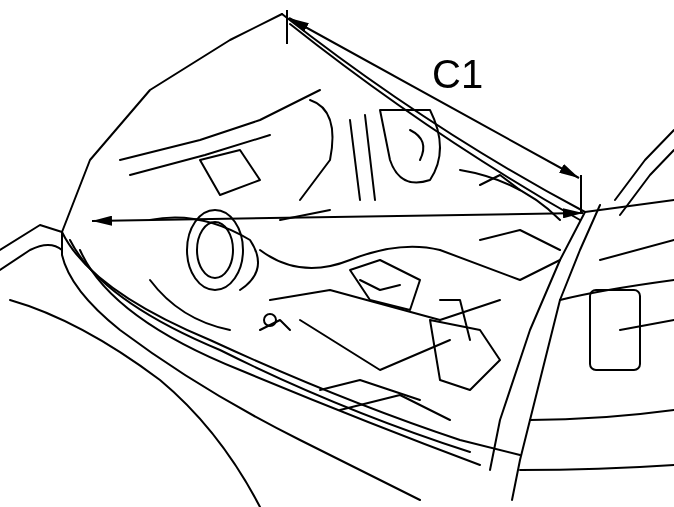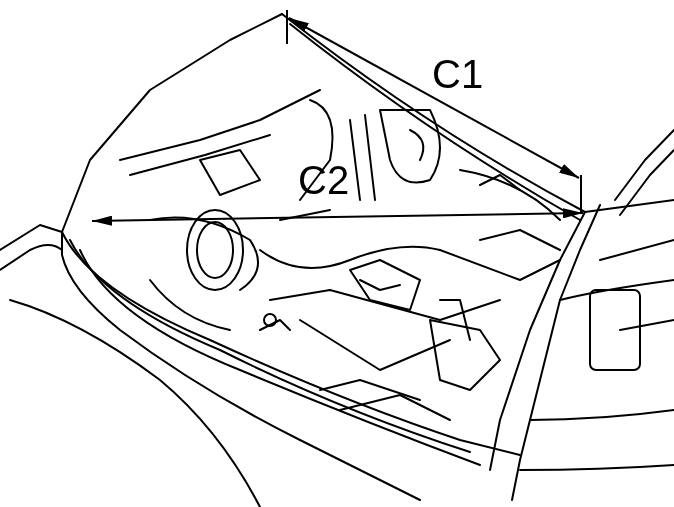--- a/index.html
+++ b/index.html
@@ -80,14 +80,13 @@
   </g>
 
   <g stroke="#000" stroke-width="2" fill="none">
     <line x1="287" y1="10" x2="287" y2="44"></line>
     <line x1="581" y1="175" x2="581" y2="212"></line>
     <line x1="289" y1="18" x2="579" y2="178" marker-start="url(#arr)" marker-end="url(#arr)"></line>
     <line x1="92" y1="221" x2="583" y2="213" marker-start="url(#arr)" marker-end="url(#arr)"></line>
   </g>
 </svg>
 <div class="label" id="lbl-c1">C1</div>
-<div class="label" id="lbl-c2">C2</div>
 </div>
 
 </body></html>

